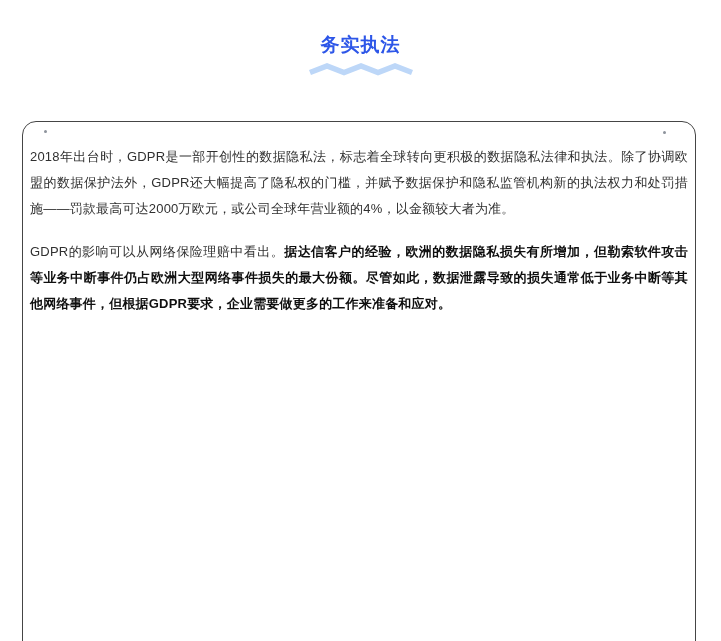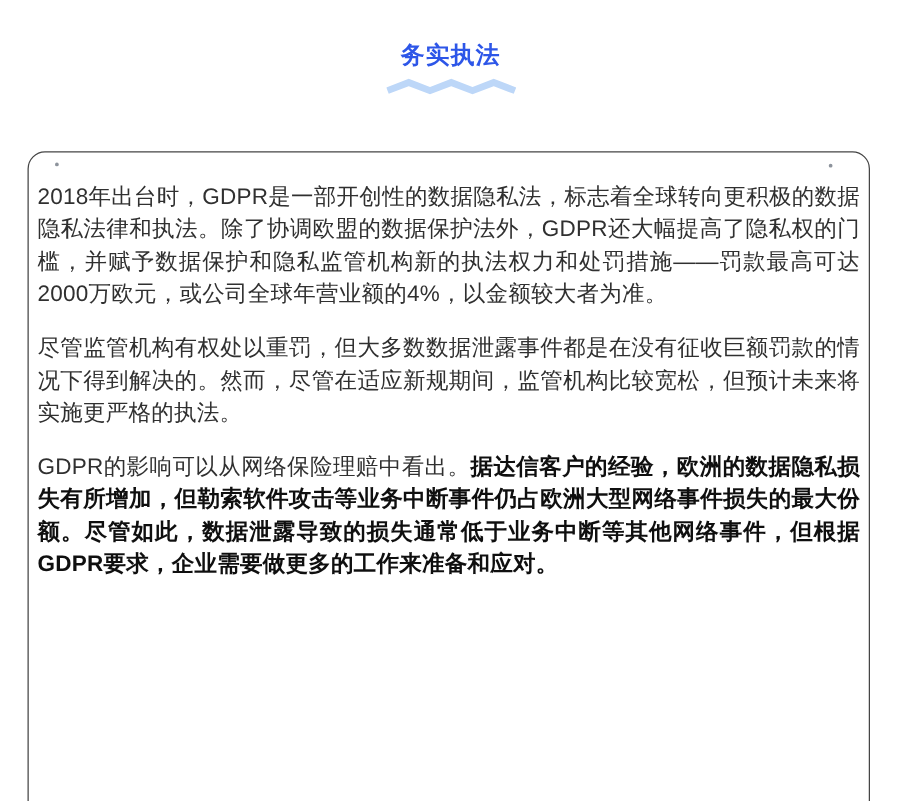--- a/index.html
+++ b/index.html
@@ -32,21 +32,21 @@
   .dot{
     position:absolute;
     width:3px;height:3px;
     border-radius:50%;
     background:#8d939c;
   }
   .dot-left{left:21px;top:8px;}
   .dot-right{right:29px;top:9px;}
   .para{
     margin:0 0 17px 0;
-    font-size:18px;
+    font-size:13px;
     line-height:26px;
     color:#303030;
     text-align:justify;
     letter-spacing:0.2px;
   }
   .para:last-child{margin-bottom:0;}
   .em{font-weight:700;color:#0f0f0f;}
 </style>
 </head>
 <body>
@@ -61,18 +61,17 @@
   </header>
 
   <section class="card">
     <span class="dot dot-left"></span>
     <span class="dot dot-right"></span>
 
     <p class="para">2018年出台时，GDPR是一部开创性的数据隐私法，标志着全球转向更积极的数据隐私法律和执法。除了协调欧盟的数据保护法外，GDPR还大幅提高了隐私权的门槛，并赋予数据保护和隐私监管机构新的执法权力和处罚措施——罚款最高可达2000万欧元，或公司全球年营业额的4%，以金额较大者为准。</p>
 
 
 
-    <p class="para">尽管监管机构有权处以重罚，但大多数数据泄露事件都是在没有征收巨额罚款的情况下得到解决的。然而，尽管在适应新规期间，监管机构比较宽松，但预计未来将实施更严格的执法。</p>
 
     <p class="para"><span>GDPR的影响可以从网络保险理赔中看出。</span><strong class="em">据达信客户的经验，欧洲的数据隐私损失有所增加，但勒索软件攻击等业务中断事件仍占欧洲大型网络事件损失的最大份额。尽管如此，数据泄露导致的损失通常低于业务中断等其他网络事件，但根据GDPR要求，企业需要做更多的工作来准备和应对。</strong></p>
   </section>
 
 </div>
 
 </body></html>

